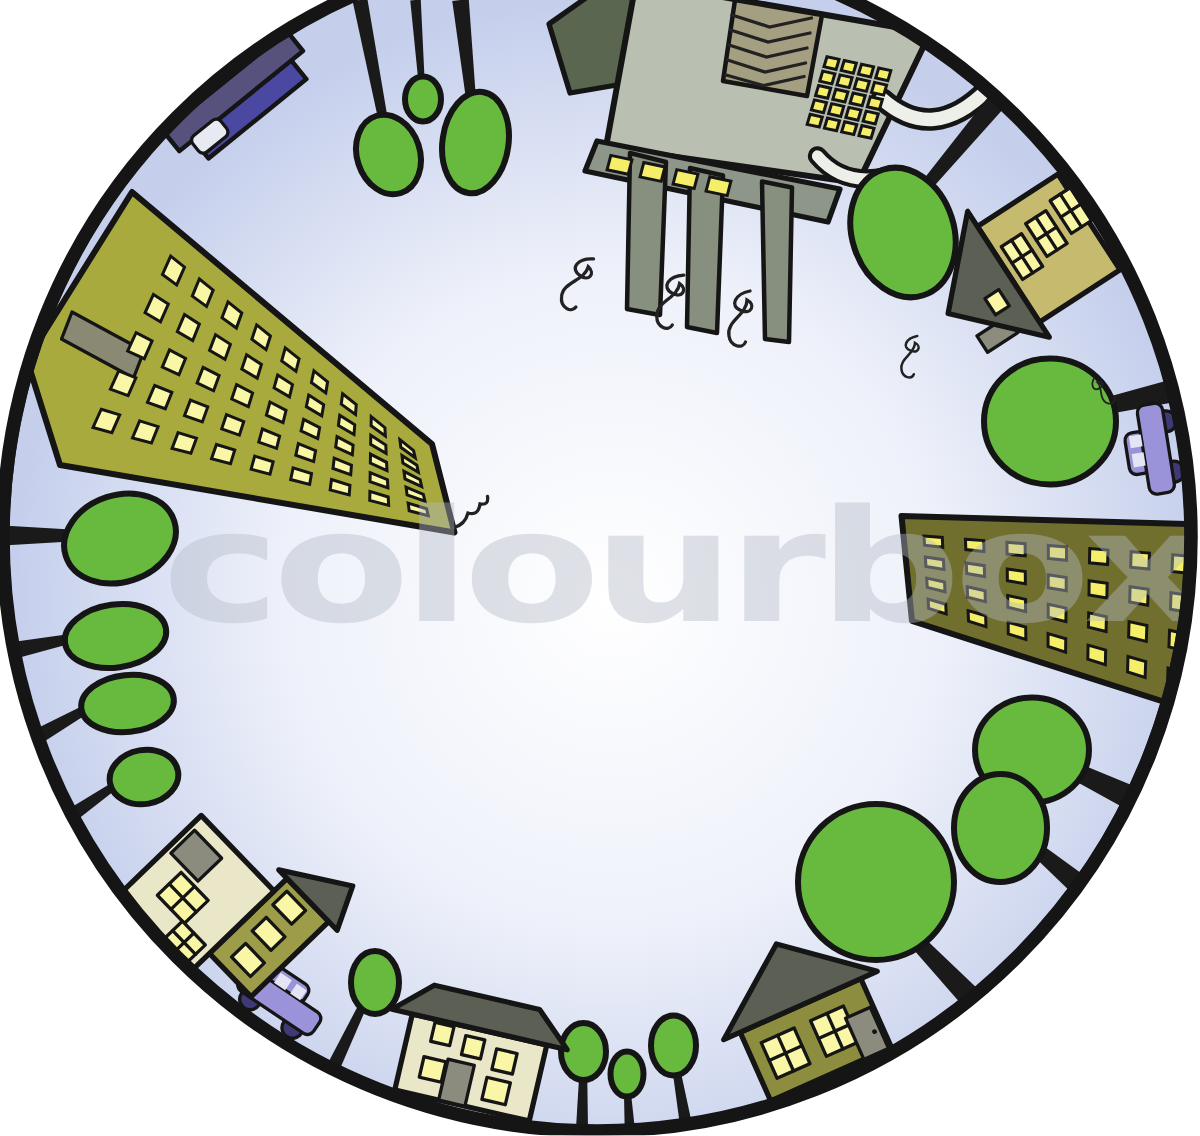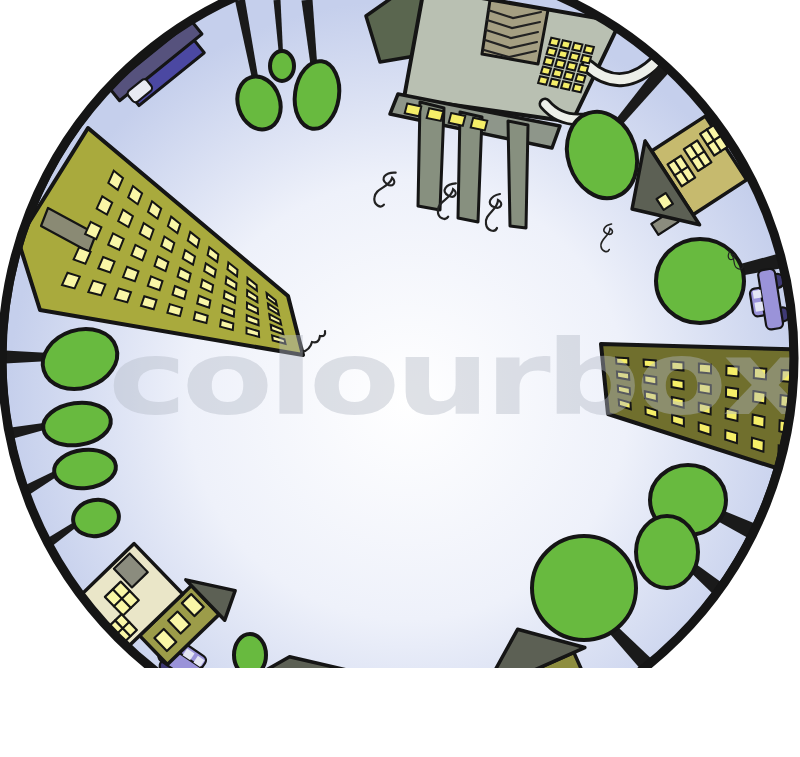--- a/index.html
+++ b/index.html
@@ -1,16 +1,16 @@
 <!DOCTYPE html>
 <html><head>
 <meta charset="utf-8">
 <style>
   html,body{margin:0;padding:0;background:#ffffff;}
-  .stage{width:800px;height:668px;position:relative;overflow:hidden;background:#ffffff;}
+  .stage{width:800px;height:757px;position:relative;overflow:hidden;background:#ffffff;}
   svg{display:block;}
   .ln{stroke:#151515;stroke-linejoin:round;stroke-linecap:round;}
   .w4{stroke-width:4}
   .w35{stroke-width:3.5}
   .w3{stroke-width:3}
   .w2{stroke-width:2.2}
   .nofill{fill:none}
   .wm{font-family:"DejaVu Sans",sans-serif;font-weight:bold;font-size:104px;letter-spacing:-4px;opacity:0.42;}
   .smoke{fill:none;stroke:#222;stroke-width:2.2;stroke-linecap:round;}
 </style>

